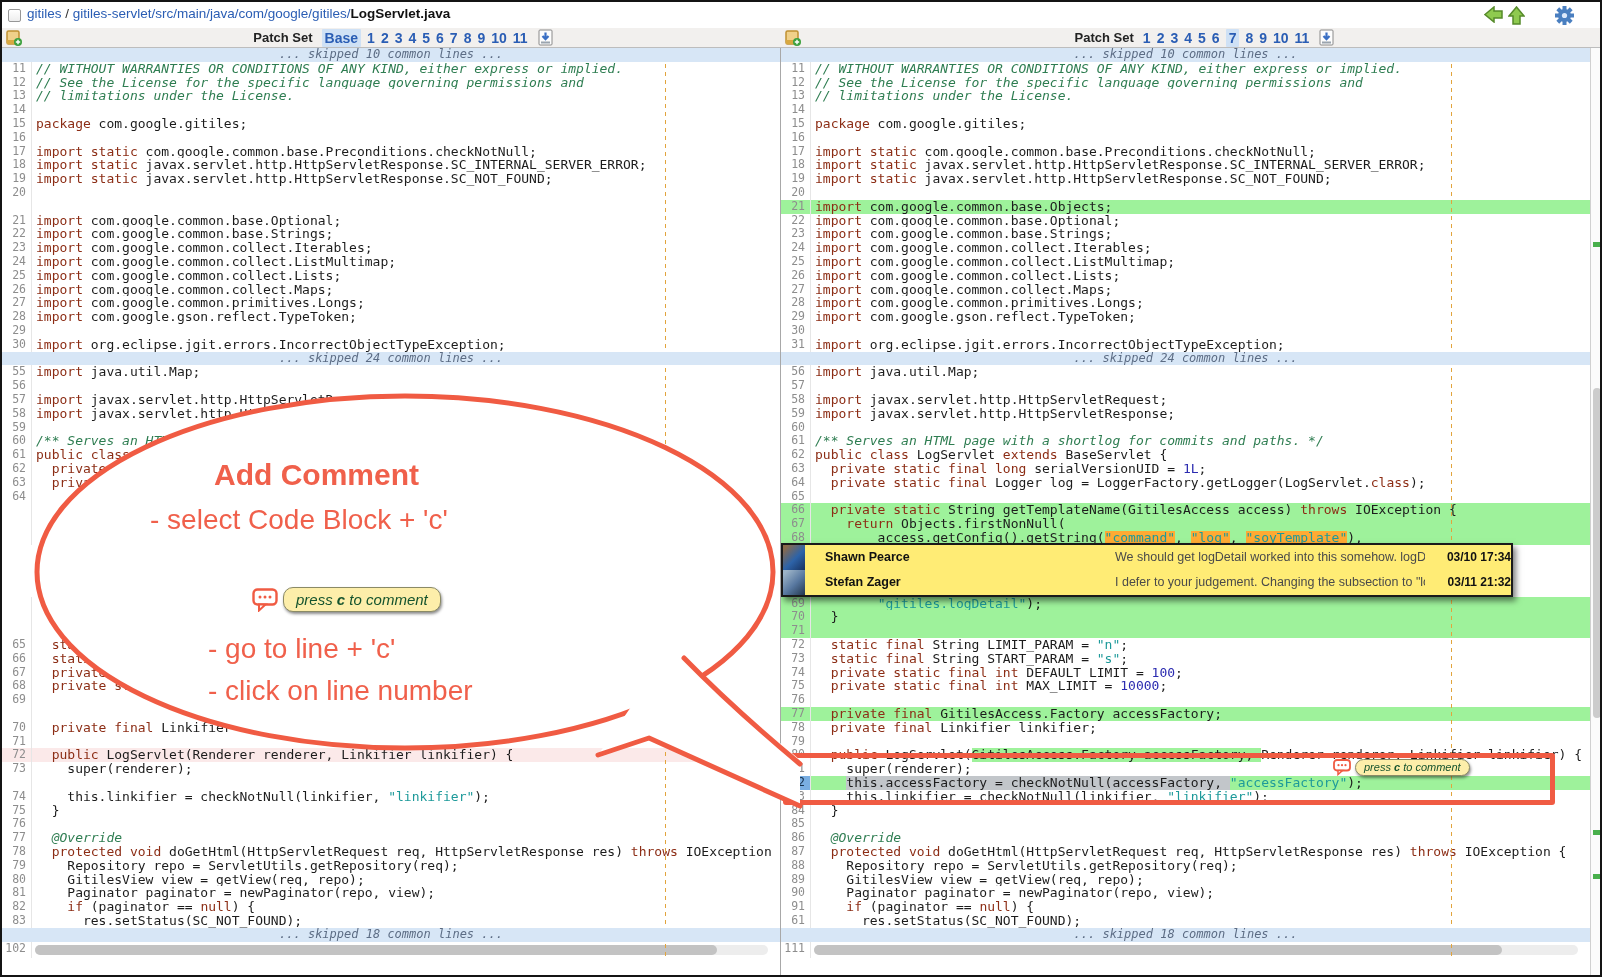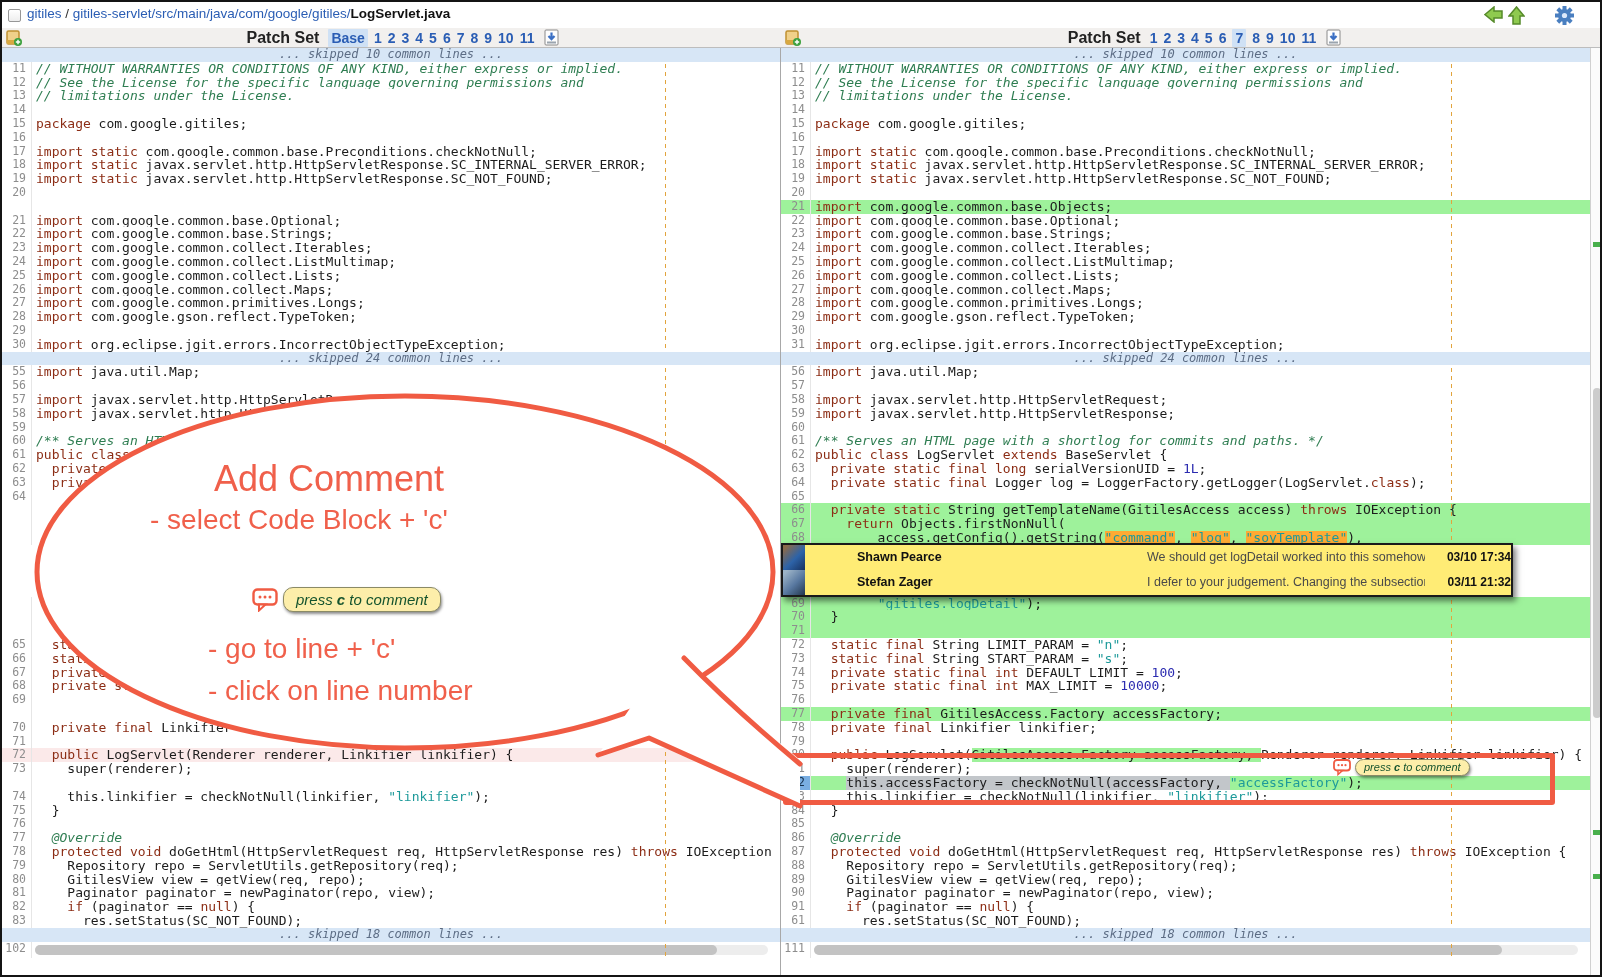--- a/index.html
+++ b/index.html
@@ -10,21 +10,21 @@
   #breadcrumb{position:absolute;left:25px;top:4px;font-size:13.5px;white-space:nowrap;}
   #breadcrumb a{color:#2a5db4;text-decoration:none;}
   #breadcrumb .sep{color:#333;}
   #breadcrumb .file{color:#111;font-weight:bold;}
   .topicon{position:absolute;top:4px;cursor:pointer;}
   
   #hdrbar{position:absolute;left:0;top:26px;width:100%;height:19px;background:#f2f0ee;border-bottom:1px solid #bdbdbd;}
   .hdr{position:absolute;top:0;height:19px;display:flex;align-items:center;justify-content:center;}
   #hdrL{left:0;width:778px;}
   #hdrR{left:779px;width:823px;}
-  .hdr .pslabel{font-weight:bold;font-size:16px;color:#222;margin-right:6px;padding-left:24px;}
+  .hdr .pslabel{font-weight:bold;font-size:13px;color:#222;margin-right:6px;padding-left:24px;}
   .psitems span{color:#2a5db4;font-weight:bold;font-size:14px;margin:0 3px;cursor:pointer;}
   .psitems span.sel{background:#cfe1f5;padding:1px 3px;border-radius:1px;}
   .hdr .fcicon{position:absolute;left:4px;top:2px;}
   .hdr .dlicon{margin-left:7px;cursor:pointer;}
   
   #main{position:absolute;left:0;top:46px;width:100%;height:929px;background:#fff;}
   .pane{position:absolute;top:0;overflow:hidden;background:#fff;}
   #lpane{left:0;width:778px;height:929px;}
   #rpane{left:779px;width:809px;height:929px;}
   #divider{position:absolute;left:778px;top:0;width:1px;height:929px;background:#a8a8a8;z-index:4;}
@@ -52,27 +52,27 @@
   .tk-c{color:#2e7d51;font-style:italic;}
   .gaptick{width:2px;background:#d02f1f;height:100%;margin-left:1px;}
   .track{flex:1;margin:3px 12px 3px 3px;background:#ededed;border-radius:6px;position:relative;}
   .thumb{position:absolute;top:0;height:10px;background:#c3c3c3;border-radius:6px;cursor:pointer;}
   
   #comment-box{display:none;position:absolute;left:0;top:-2px;width:728px;z-index:6;background:#ffec75;border:2px solid #1a1a1a;box-shadow:3px 4px 6px rgba(0,0,0,.5);}
   .crow{display:flex;height:25px;align-items:center;cursor:pointer;}
   .avatar{flex:0 0 22px;align-self:stretch;}
   .av-1{background:linear-gradient(135deg,#8a6a4a 10%,#2d63a8 55%,#17315e);}
   .av-2{background:linear-gradient(135deg,#9db4c8 10%,#5878a0 55%,#23364e);}
-  .cname{flex:0 0 290px;padding-left:20px;font:bold 12.5px "Liberation Sans",sans-serif;color:#111;margin-left:32px;}
+  .cname{flex:0 0 290px;padding-left:20px;font:bold 12.5px "Liberation Sans",sans-serif;color:#111;}
   .cmsg{flex:1;font:12.5px "Liberation Sans",sans-serif;color:#4a4a4a;white-space:nowrap;overflow:hidden;}
   .cdate{flex:0 0 86px;text-align:right;font:bold 12px "Liberation Sans",sans-serif;color:#111;}
   
   #bubble-svg{position:absolute;left:0;top:0;z-index:18;pointer-events:none;}
   .ann{position:absolute;color:#f0604b;z-index:19;pointer-events:none;font-family:"Liberation Sans",sans-serif;white-space:nowrap;}
-  #ann-heading{left:212px;top:456px;font-size:36px;}
+  #ann-heading{left:212px;top:456px;font-size:30px;font-weight:bold;}
   #ann-b0{left:148px;top:502px;font-size:28px;}
   #ann-b1{left:148px;top:545px;font-size:28px;}
   #ann-b2{left:206px;top:631px;font-size:28px;}
   #ann-b3{left:206px;top:673px;font-size:28px;}
   #ann-tip{left:250px;top:585px;z-index:19;display:flex;align-items:center;}
   .capsule{display:inline-block;background:#fdeeaa;border:1px solid #8a8a66;border-radius:10px;box-shadow:1px 2px 3px rgba(0,0,0,.45);font-style:italic;color:#14532d;}
   .capsule b{font-style:italic;}
   #ann-tip .capsule{font-size:15px;padding:3px 12px;margin-left:4px;}
   #redrect{position:absolute;left:781px;top:751px;width:772px;height:52px;border:5px solid #f05b43;border-radius:3px;z-index:15;pointer-events:none;box-sizing:border-box;}
   #inline-tip{position:absolute;left:1331px;top:757px;z-index:16;display:flex;align-items:center;}

